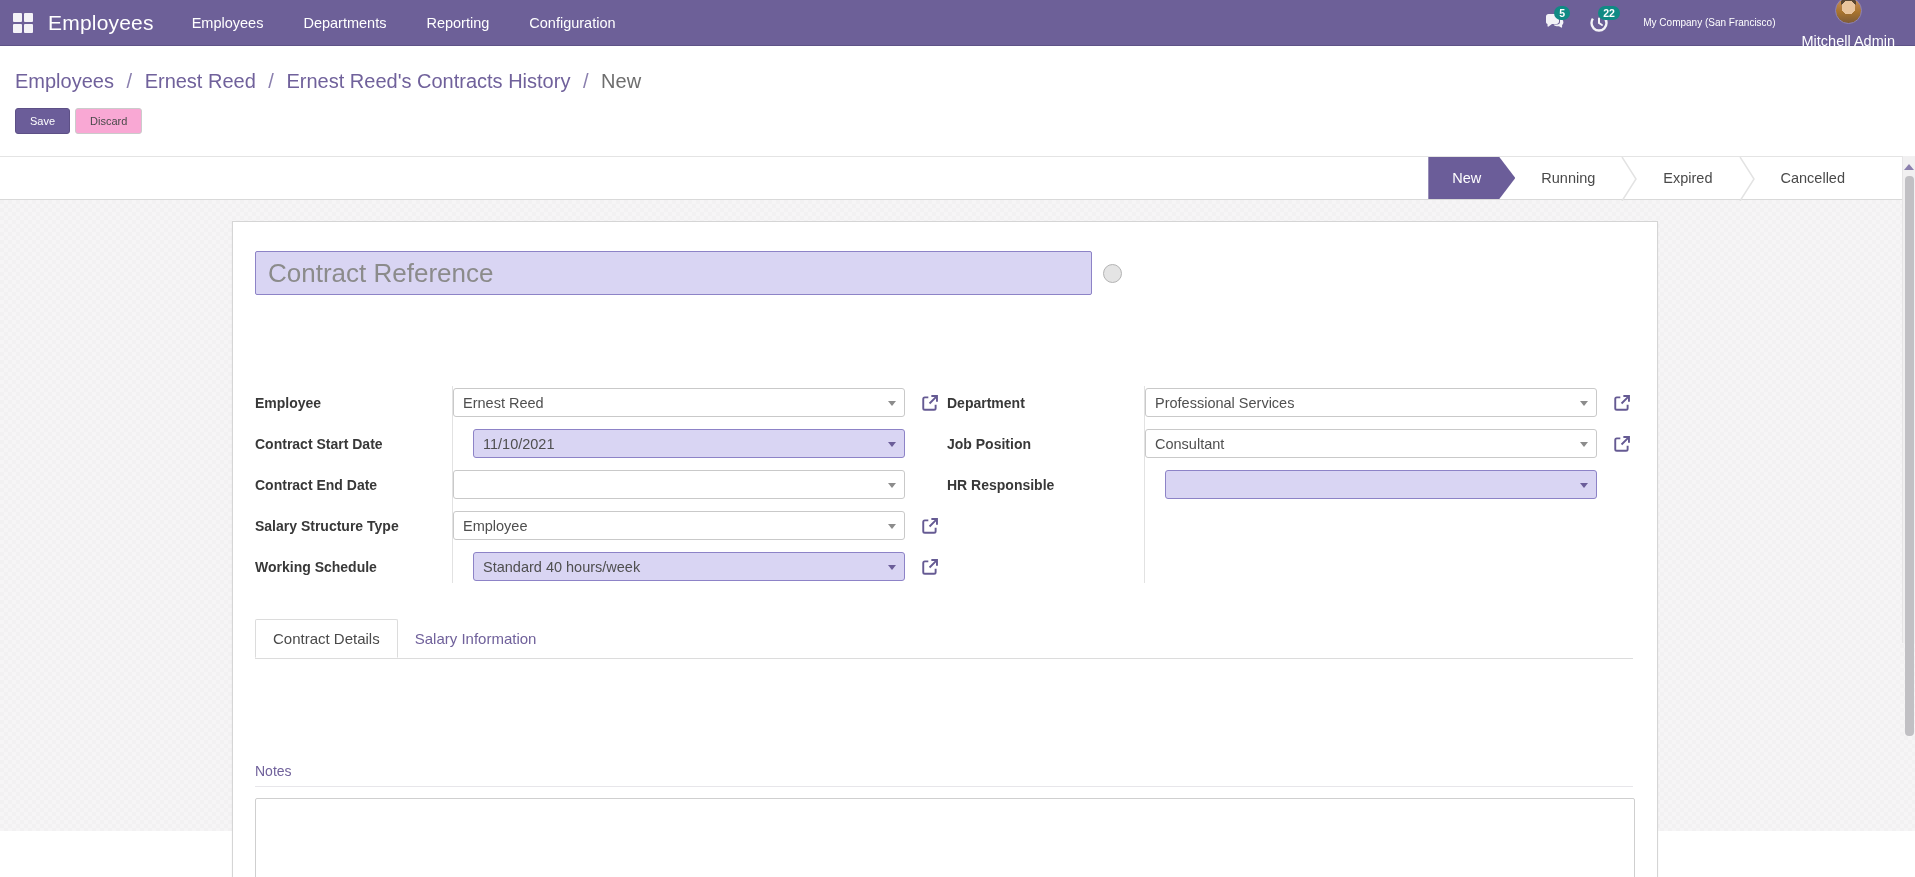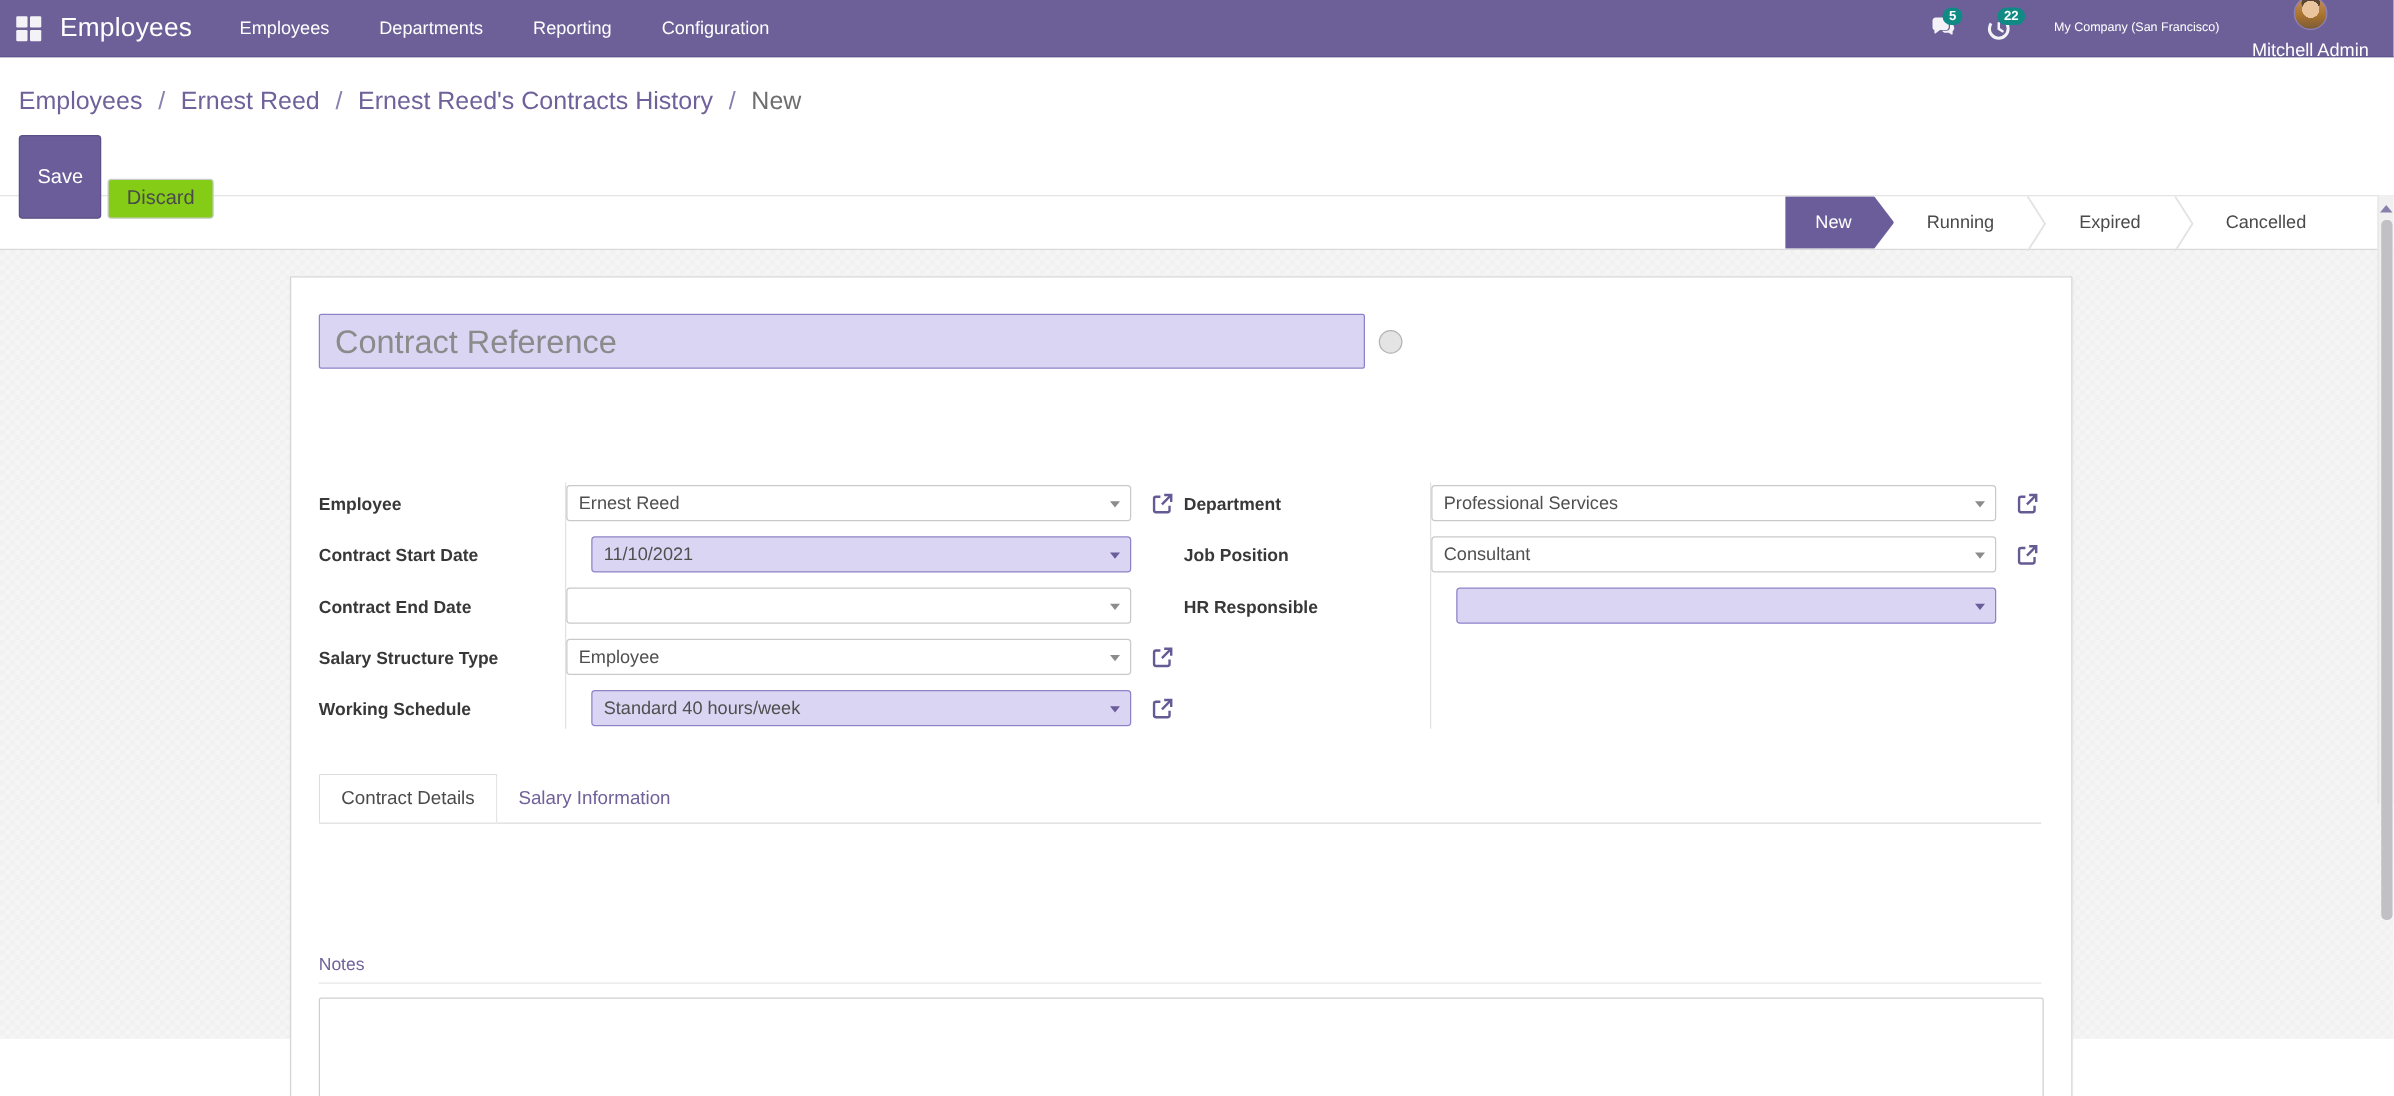--- a/index.html
+++ b/index.html
@@ -27,23 +27,23 @@
       border:1px solid #8d82b5; }
   .user-name { font-size:14.5px; }
 
   
   .control-panel { background:#fff; height:110px; padding:24px 0 0 15px; }
   .breadcrumb { font-size:20px; }
   .breadcrumb a { color:#70619b; text-decoration:none; cursor:pointer; }
   .breadcrumb .sep { color:#8a7fae; margin:0 7px; }
   .breadcrumb .current { color:#6e6e6e; }
   .cp-buttons { margin-top:15px; display:flex; gap:5px; }
-  .btn { font-family:"Liberation Sans", sans-serif; font-size:16px; padding:6px 14px; border-radius:3px; cursor:pointer; }
+  .btn { font-family:"Liberation Sans", sans-serif; font-size:11px; padding:6px 14px; border-radius:3px; cursor:pointer; }
   .btn-primary { background:#6b5d99; border:1px solid #5d5086; color:#fff; }
-  .btn-default { background:#84cc16; border:1px solid #cbcbcb; color:#4a4a4a;margin-top:35px; }
+  .btn-default { background:#f9a8d4; border:1px solid #cbcbcb; color:#4a4a4a; }
 
   
   .statusbar { height:44px; background:#fff; border-top:1px solid #e4e4e4; border-bottom:1px solid #d9d9d9; display:flex; justify-content:flex-end; align-items:stretch; padding-right:44px; }
   .status { display:flex; align-items:center; font-size:14.5px; color:#4a4a4a; padding:0 26px; cursor:pointer; }
   .status.active { background:#6b5d99; color:#fff; padding:0 34px 0 24px; clip-path:polygon(0 0, calc(100% - 16px) 0, 100% 50%, calc(100% - 16px) 100%, 0 100%); }
   .status-sep { align-self:stretch; }
 
   
   .content { height:631px; padding:21px 0 0 232px;
     background-color:#f2f1f2;

